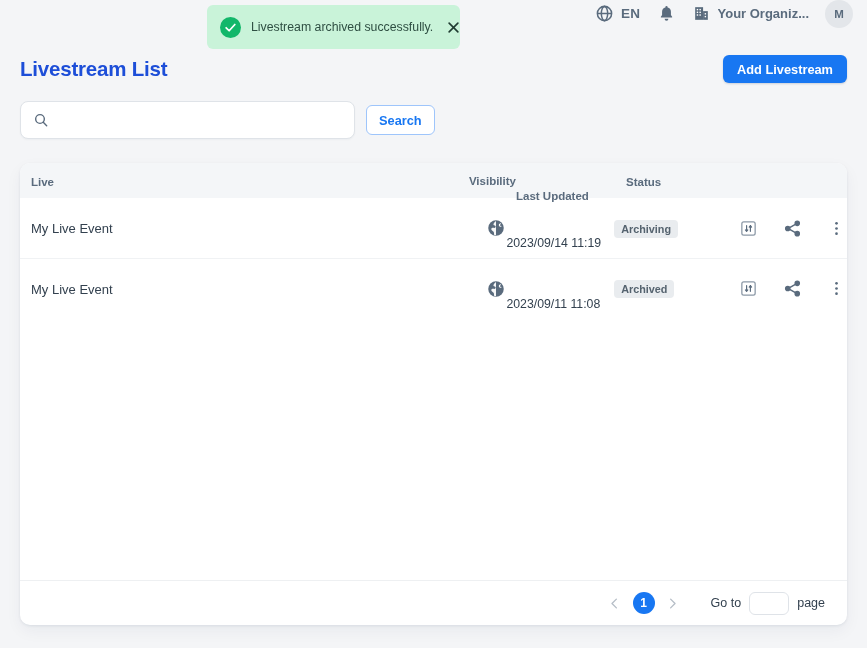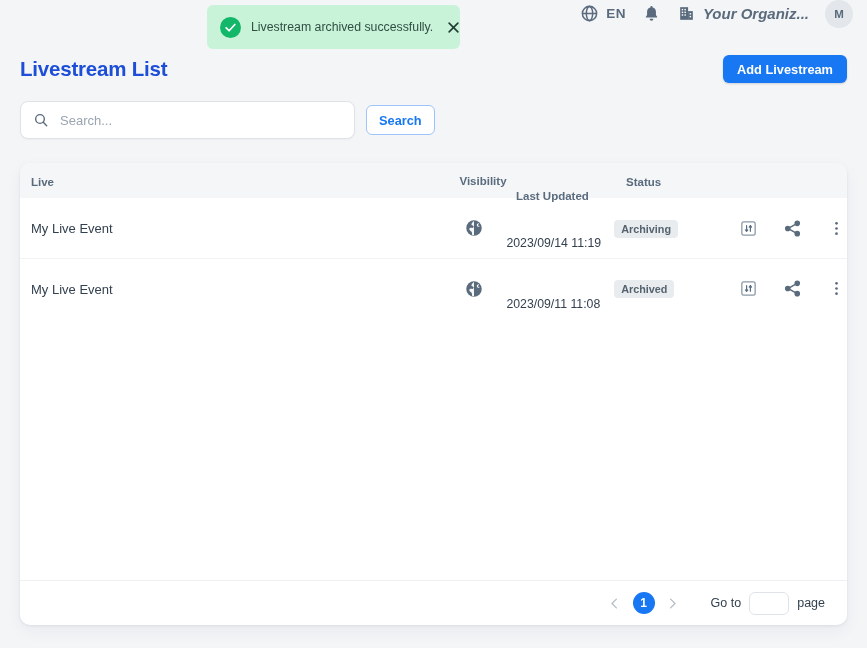--- a/index.html
+++ b/index.html
@@ -34,27 +34,26 @@
     cursor: pointer;
     color: #5a6b7d;
   }
   .hdr-lang-label {
     font-size: 13.5px;
     font-weight: 700;
     letter-spacing: .4px;
     color: #5a6b7d;
   }
   .hdr-org-label {
-    font-size: 15px;
+    font-size: 13px;
     font-weight: 600;
     color: #5a6b7d;
     max-width: 110px;
     white-space: nowrap;
     overflow: hidden;
-    font-style: italic;
   }
   .avatar {
     width: 28px; height: 28px;
     border-radius: 50%;
     background: #e3e6ea;
     color: #5a6b7d;
     font-size: 11.5px;
     font-weight: 700;
     display: flex;
     align-items: center;
@@ -198,21 +197,21 @@
   .tbody { flex: 1 1 auto; }
   .trow {
     height: 60px;
     display: flex;
     align-items: center;
     border-top: 1px solid #f0f2f4;
   }
   .trow:first-child { border-top: none; }
 
   .col-name    { width: 430px; padding-left: 11px; }
-  .col-vis     { width: 66px; display: flex; justify-content: center; }
+  .col-vis     { width: 66px; display: flex; justify-content: flex-end; }
   .col-updated { width: 110px; margin-top: 28px; }
   .col-status  { width: 112px; }
   .col-actions { flex: 1; display: flex; align-items: center; justify-content: flex-start; gap: 22px; padding-left: 13px; }
 
   .th {
     font-size: 11.5px;
     font-weight: 700;
     color: #5a6b7d;
   }
   .td-name {
@@ -367,21 +366,20 @@
 </div>
 
 <div class="search-row">
   <div class="search-box">
     <span>
       <svg class="icon-svg" width="16" height="16" viewBox="0 0 24 24" fill="none" stroke="#5a6b7d" stroke-width="2.1" stroke-linecap="round">
         <circle cx="10.5" cy="10.5" r="6.5"></circle>
         <line x1="15.4" y1="15.4" x2="20.5" y2="20.5"></line>
       </svg>
     </span>
-    <input type="text" placeholder="Search..." style="">
   </div>
   <button class="btn-outline">Search</button>
 </div>
 
 <div class="card">
 
   <div class="thead">
     <div class="col-name"><span class="th">Live</span></div>
     <div class="col-vis">
         <span class="th">Visibility</span>

